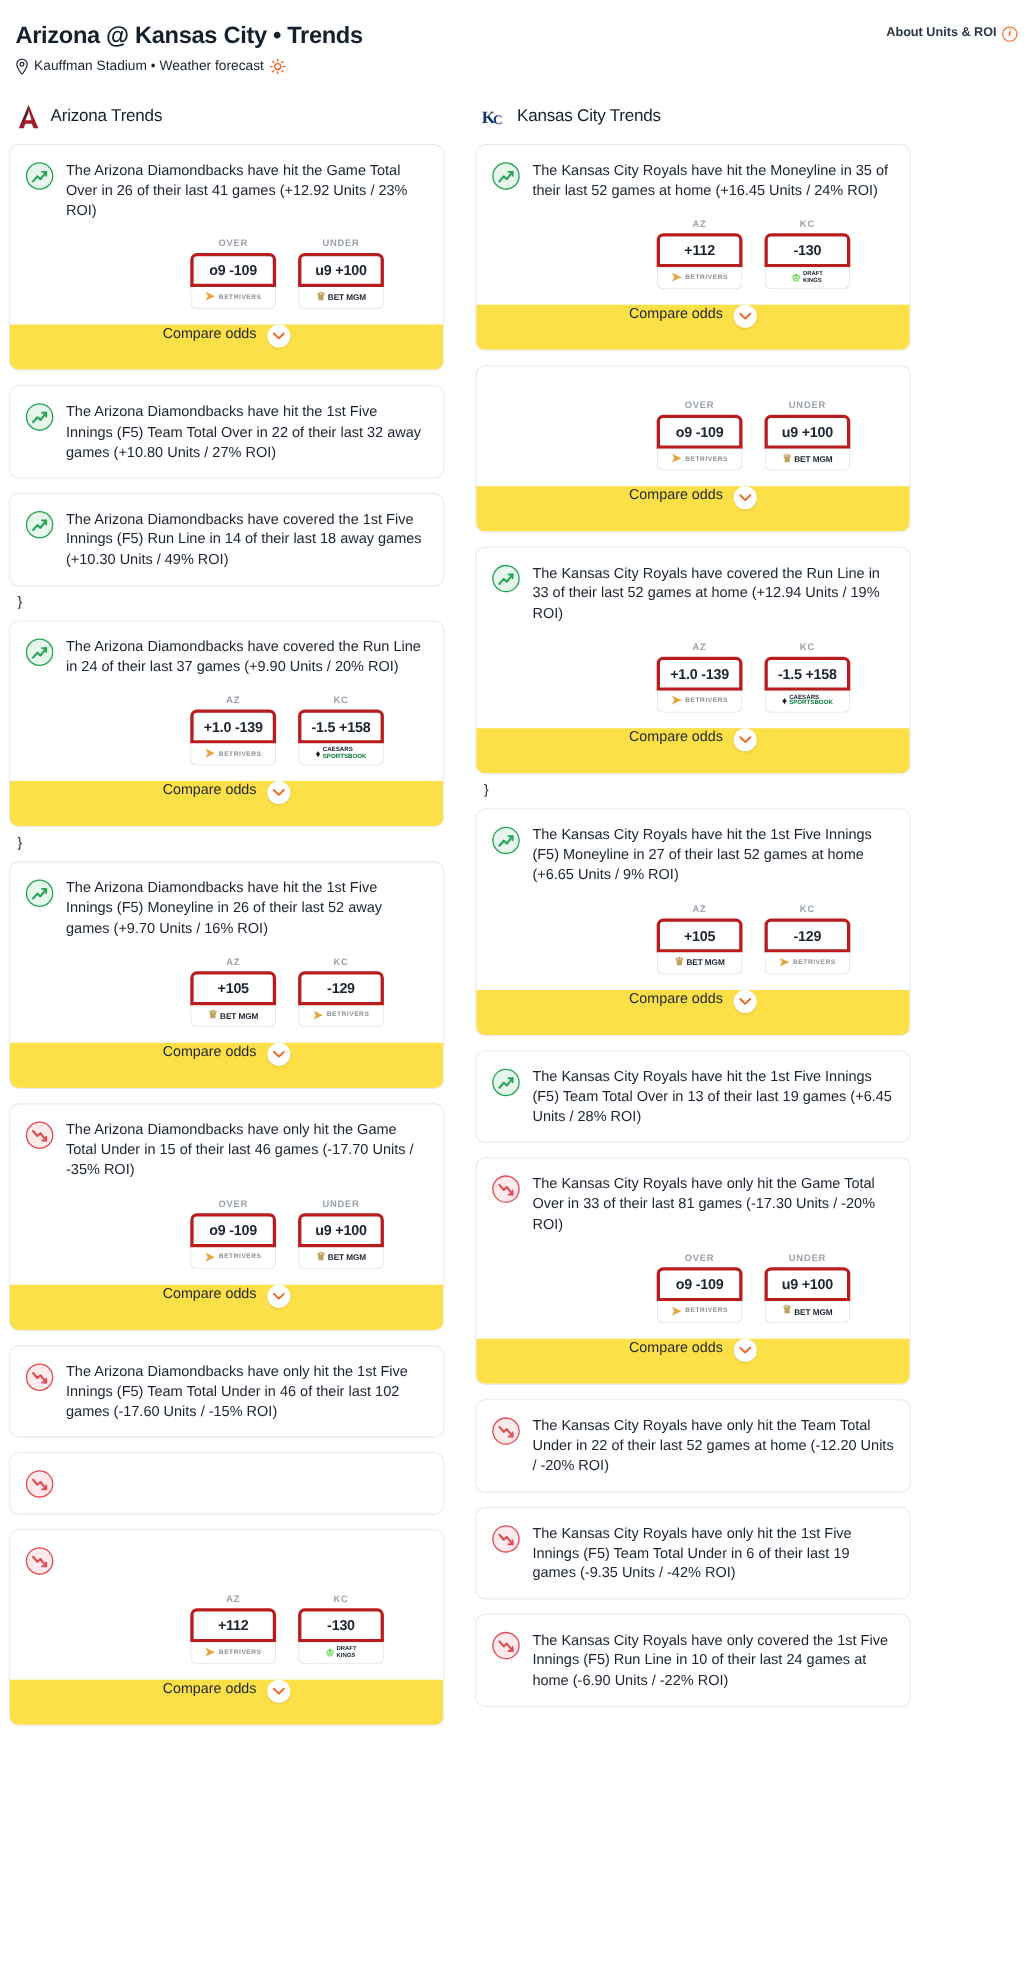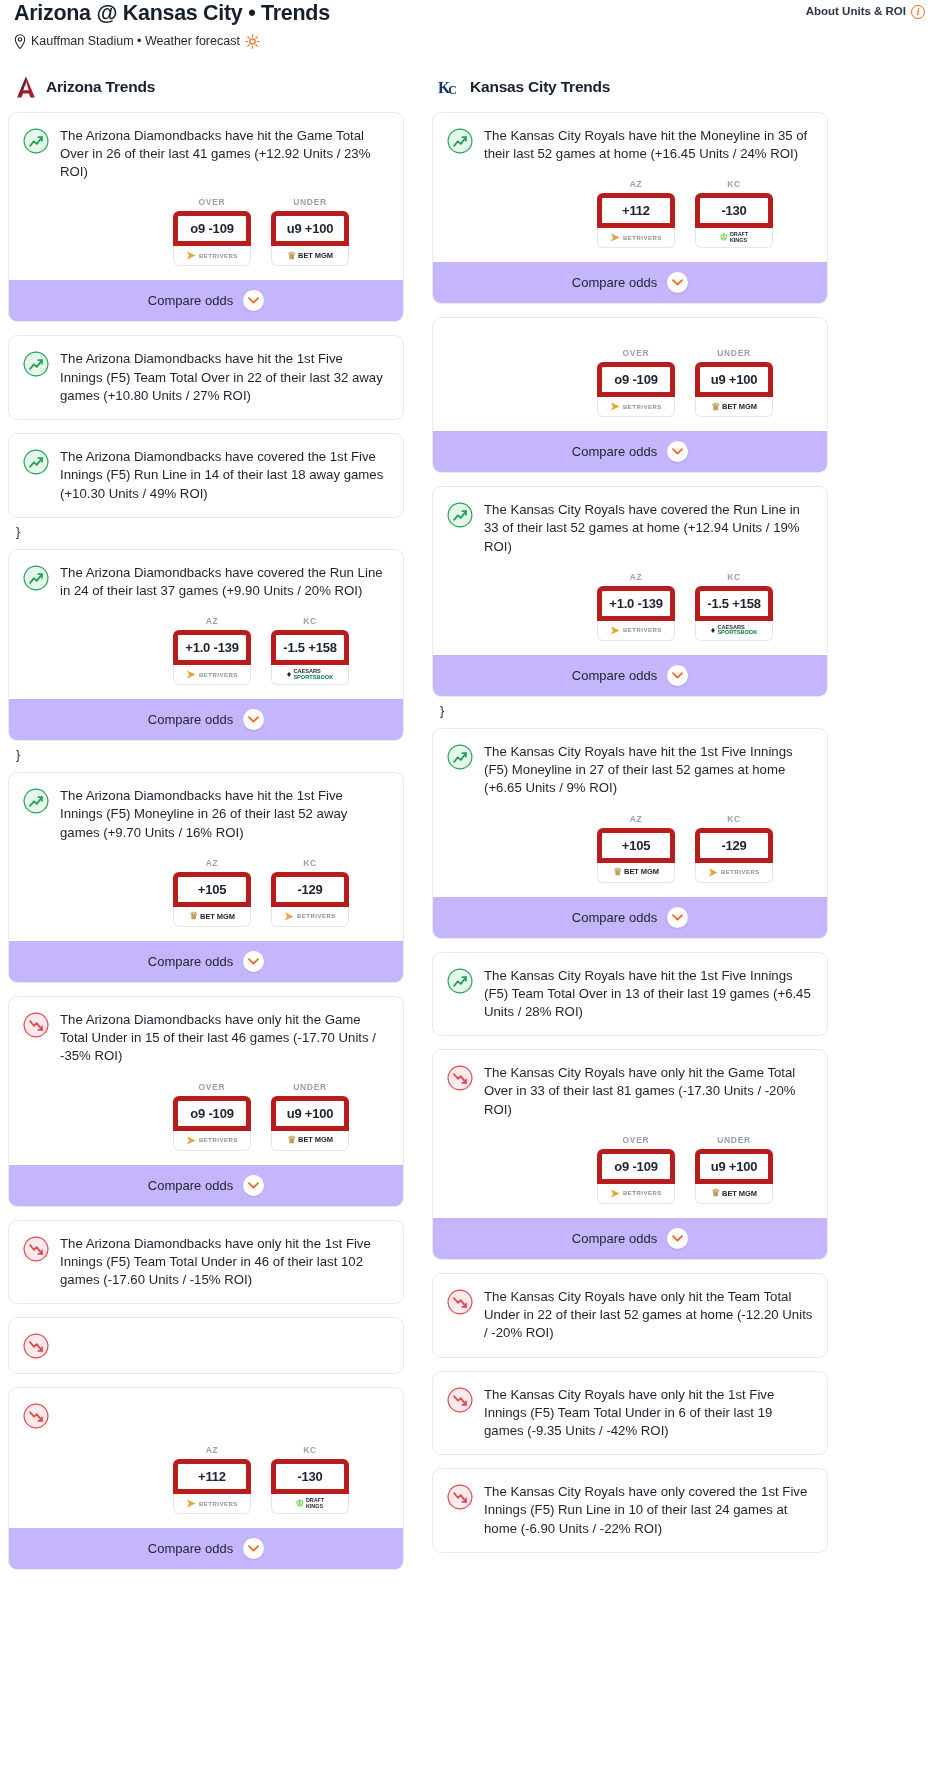--- a/index.html
+++ b/index.html
@@ -6,21 +6,21 @@
   body {
     width: 939px;
     background: #ffffff;
     font-family: "Liberation Sans", sans-serif;
     color: #1b2430;
     -webkit-font-smoothing: antialiased;
   }
   .page { padding: 0 8px 12px 8px; position: relative; }
 
   
-  .header-row { display: flex; align-items: flex-start; justify-content: space-between; padding: 1px 6px 0 6px; }
+  .header-row { display: flex; align-items: flex-start; justify-content: space-between; padding: 20px 6px 0 6px; }
   .title { font-size: 21.5px; font-weight: 700; letter-spacing: -0.3px; color: #16202c; line-height: 1.2; }
   .about {
     display: flex; align-items: flex-start; gap: 5px;
     font-size: 11.5px; font-weight: 600; color: #2b3murky; color: #2b3644;
     padding-top: 4px;
   }
   .info-badge {
     width: 14px; height: 14px; border-radius: 50%;
     border: 1.4px solid #f4631e; color: #f4631e;
     font-size: 9.5px; font-weight: 700; font-style: italic;
@@ -31,21 +31,21 @@
     display: flex; align-items: center; gap: 5px;
     font-size: 12.5px; color: #1b2430; padding: 7px 6px 0 6px;
   }
   .pin { width: 12px; height: 15px; flex: none; }
   .sun { width: 15px; height: 15px; flex: none; }
 
   
   .columns { display: flex; gap: 28px; margin-top: 26px; align-items: flex-start; }
   .col { width: 396px; flex: none; }
   .col-head { display: flex; align-items: center; gap: 8px; padding-left: 6px; margin-bottom: 13px; }
-  .col-head-text { font-size: 15.5px; font-weight: 700; color: #16202c; letter-spacing: -0.2px; }
+  .col-head-text { font-size: 15.5px; font-weight: 400; color: #16202c; letter-spacing: -0.2px; }
   .logo { width: 24px; height: 24px; flex: none; display: block; }
 
   
   .card {
     border: 1px solid #e8eaee;
     border-radius: 9px;
     background: #fff;
     margin-bottom: 13px;
     padding: 14px 14px 0 14px;
     overflow: hidden;
@@ -56,21 +56,21 @@
   .tr-text { font-size: 13.2px; line-height: 1.38; color: #1b2430; }
 
   
   .odds-row { display: flex; justify-content: flex-end; gap: 20px; margin-top: 16px; padding-right: 40px; }
   .odds-cell { width: 78px; }
   .odds-label {
     font-size: 8.5px; letter-spacing: 0.7px; color: #9aa1ab;
     text-align: center; margin-bottom: 4px; font-weight: 700;
   }
   .odds-box {
-    border: 5px solid #b91c1c; border-radius: 6px 6px 0 0;
+    border: 3px solid #b91c1c; border-radius: 6px 6px 0 0;
     background: #fff; text-align: center;
     font-size: 13px; font-weight: 700; color: #1b2430;
     padding: 5px 2px 5px 2px; letter-spacing: -0.2px;
   }
   .book-box {
     border: 1px solid #e4e6ea; border-top: none; border-radius: 0 0 6px 6px;
     height: 20px; display: flex; align-items: center; justify-content: center;
     background: #fff;
   }
 
@@ -83,23 +83,23 @@
   .bk-betmgm .mgm { color: #1b2430; }
   .bk-dk { font-size: 5.4px; font-weight: 800; color: #1b2430; line-height: 1.05; text-align: left; }
   .bk-dk .crown { color: #53d337; font-size: 9px; }
   .bk-caesars { font-size: 5.6px; font-weight: 800; color: #1b2430; line-height: 1.05; text-align: left; }
   .bk-caesars .sb { color: #0a7c3e; }
   .bk-caesars .shield { color: #1b2430; font-size: 9px; }
 
   
   .compare {
     margin: 14px -14px 0 -14px;
-    background: #c4b5fd;
+    background: #fde047;
     height: 41px;
-    display: flex; align-items: center; justify-content: center; gap: 10px;
+    display: flex; justify-content: center; gap: 10px;
     cursor: pointer;
   }
   .compare-label { font-size: 13px; color: #1b2430; font-weight: 400; }
   .chev {
     width: 21px; height: 21px; border-radius: 50%; background: #fff;
     display: flex; align-items: center; justify-content: center;
     box-shadow: 0 1px 2px rgba(0,0,0,.12);
   }
   .chev svg { display: block; }
 

